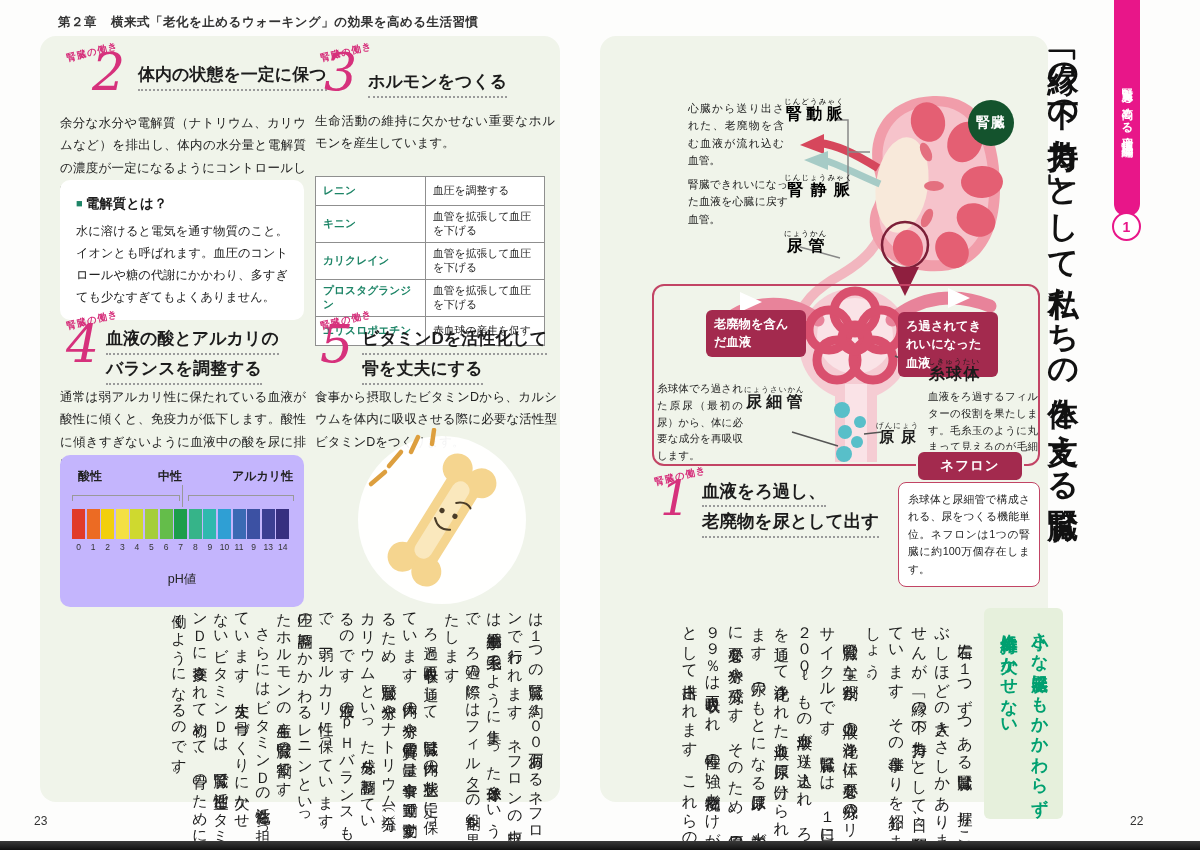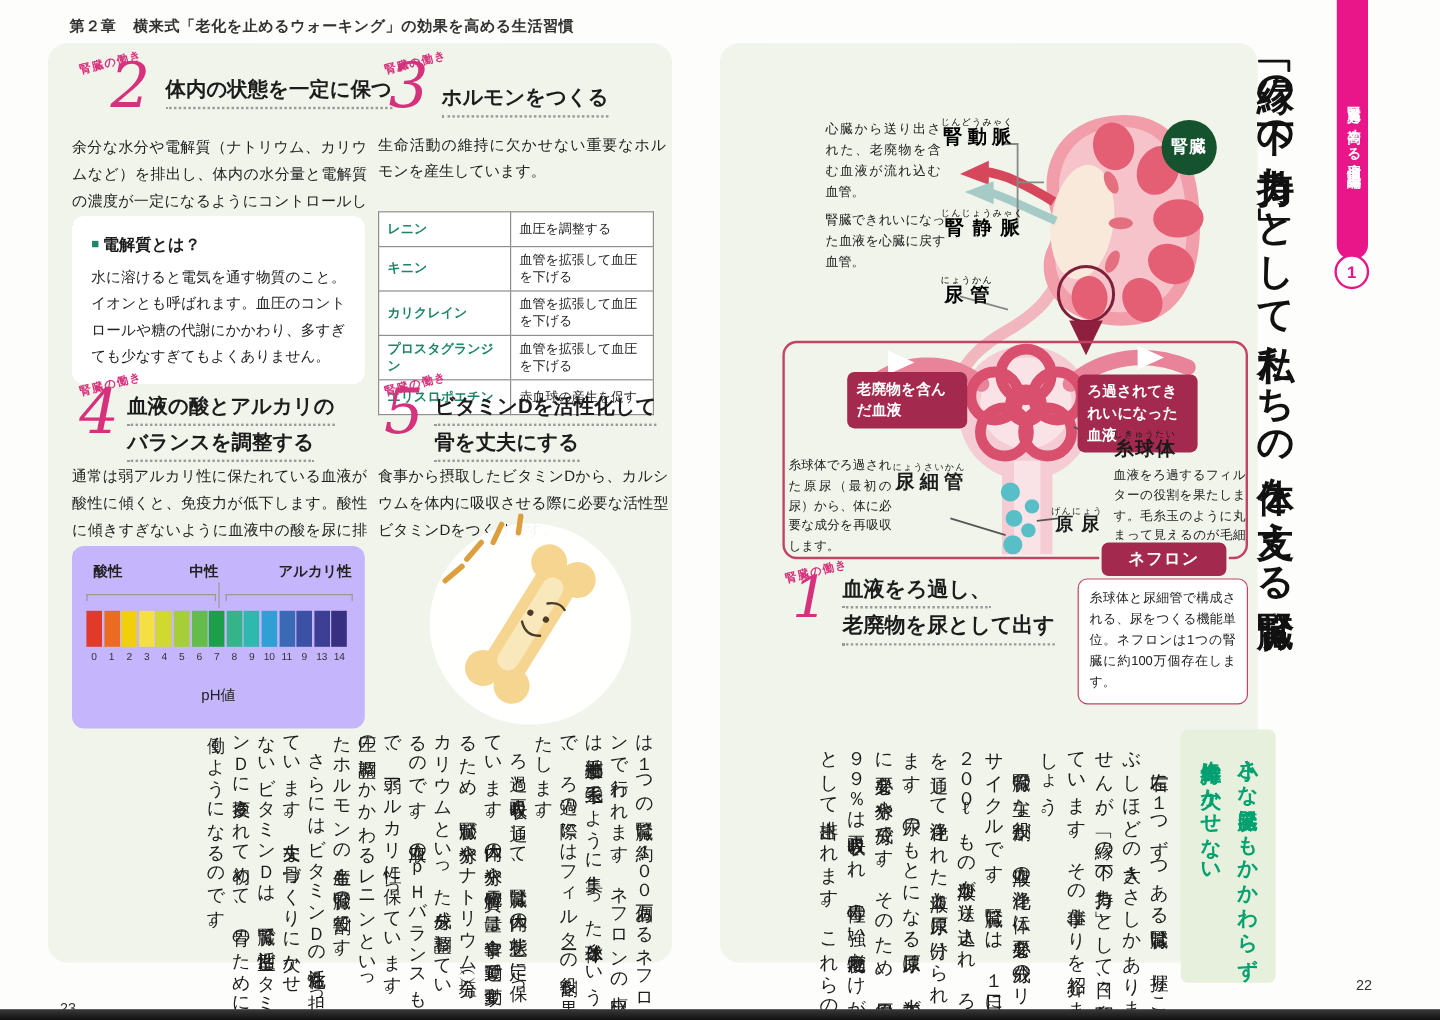--- a/index.html
+++ b/index.html
@@ -93,21 +93,21 @@
       color:#e81689;font-size:14px;font-weight:bold;display:flex;align-items:center;justify-content:center;}
   #subtitle{left:984px;top:608px;background:#e6f0dc;border-radius:6px;padding:12px 9px;
       font-size:17px;font-weight:bold;color:#00a070;line-height:1.8;letter-spacing:1px;}
   .vbody{font-family:"Liberation Serif","DejaVu Serif",serif;font-size:15px;color:#1d1d1d;letter-spacing:1px;}
   .vbody p{margin:0;padding:0;text-indent:1em;}
   .vbody p.cont{text-indent:0;}
   #vtext-right{left:608px;top:616px;width:368px;height:232px;font-size:15.5px;line-height:1.48;}
   #vtext-left{left:62px;top:602px;width:484px;height:236px;line-height:1.4;}
 
   .pageno{font-size:12px;color:#333;}
-  #pn-left{left:50px;top:814px;margin-top:19px;} #pn-right{left:1130px;top:814px;}
+  #pn-left{left:34px;top:814px;} #pn-right{left:1130px;top:814px;}
 </style>
 </head>
 <body>
 
 <div id="page">
 
   <div class="abs" id="panel-left"></div>
   <div class="abs" id="panel-right"></div>
 
   <div class="abs" id="hdr">

